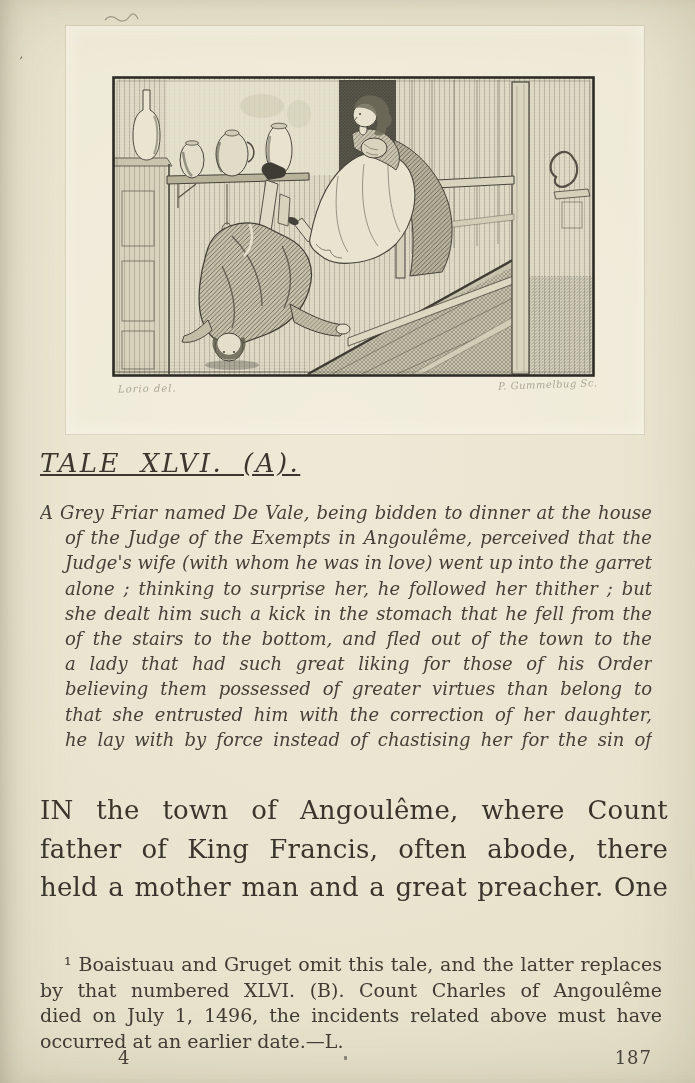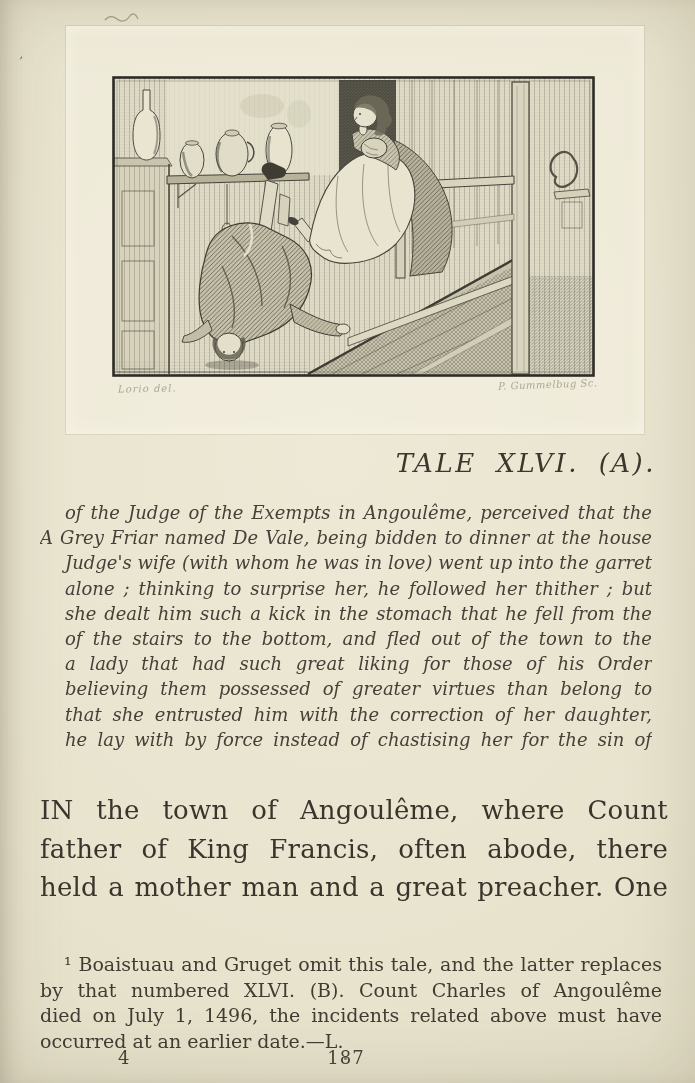--- a/index.html
+++ b/index.html
@@ -8,38 +8,38 @@
         box-shadow:inset 0 0 70px rgba(120,110,80,.22), inset 14px 0 22px -12px rgba(90,80,60,.28);
         font-family:"DejaVu Serif", serif;}
   .abs{position:absolute;}
   .plate{left:66px;top:26px;width:578px;height:408px;
          background:rgba(246,242,227,.5);
          box-shadow:0 0 0 1px rgba(130,122,98,.16), inset 0 0 20px rgba(255,252,240,.55);}
   .engraving{left:112px;top:76px;width:483px;height:301px;}
   .sig{color:rgba(100,95,78,.5);font-style:italic;white-space:nowrap;}
   .sig-l{left:118px;top:383px;font-size:10px;letter-spacing:1px;transform:rotate(-1deg);}
   .sig-r{left:498px;top:379px;font-size:10px;letter-spacing:.5px;transform:rotate(-2deg);}
-  .title{left:28px;top:447px;width:628px;text-align:right;
+  .title{left:40px;top:447px;width:628px;text-align:left;
          font-style:italic;font-size:26px;line-height:32px;color:#3b372e;
-         letter-spacing:2.5px;word-spacing:9px;}
+         letter-spacing:2.5px;word-spacing:9px;text-decoration:underline;}
   .summary{left:40px;top:500px;width:612px;}
   .sum-line{height:25.2px;font-style:italic;font-size:18px;line-height:25.2px;color:#454139;
             text-align:justify;text-align-last:justify;overflow:hidden;}
   .sum-line.ind{padding-left:25px;}
   .sum-line.last{text-align-last:left;}
   .bodytext{left:40px;top:791px;width:628px;}
   .body-line{height:38.5px;font-size:26px;line-height:38.5px;color:#39352c;
              letter-spacing:.2px;text-align:justify;text-align-last:justify;overflow:hidden;}
   .footnote{left:40px;top:952px;width:622px;}
   .fn-line{height:25.6px;font-size:19px;line-height:25.6px;color:#403c33;
            text-align:justify;text-align-last:justify;overflow:hidden;}
   .fn-line.first{text-indent:24px;}
   .fn-line.last{text-align-last:left;}
   .sig4{left:118px;top:1047px;font-size:18px;color:#474338;}
-  .pageno{left:40px;top:1047px;width:612px;text-align:center;font-size:18px;color:#474338;letter-spacing:1px;}
+  .pageno{left:40px;top:1047px;width:612px;text-align:right;font-size:18px;color:#474338;letter-spacing:1px;}
   .speck{left:18px;top:54px;font-size:13px;color:#5b584c;transform:rotate(14deg);opacity:.85;}
   .dotspeck{left:344px;top:1056px;width:3px;height:4px;background:rgba(60,57,48,.55);border-radius:1px;}
   .squiggle{left:104px;top:13px;}
 </style>
 </head>
 <body>
 
 <div class="page">
 
   <span class="abs speck">’</span>
@@ -166,22 +166,22 @@
     <rect x="5" y="5" width="473" height="291" fill="none" stroke="rgba(46,44,38,.35)" stroke-width="0.7"></rect>
     <rect x="1.5" y="1.5" width="480" height="298" fill="none" stroke="#2e2c26" stroke-width="2.6"></rect>
   </svg>
 
   <div class="abs sig sig-l">Lorio del.</div>
   <div class="abs sig sig-r">P. Gummelbug Sc.</div>
 
   <div class="abs title">TALE XLVI. (A).</div>
 
   <div class="abs summary">
+    <div class="sum-line">A Grey Friar named De Vale, being bidden to dinner at the house</div>
     <div class="sum-line ind">of the Judge of the Exempts in Angoulême, perceived that the</div>
-    <div class="sum-line">A Grey Friar named De Vale, being bidden to dinner at the house</div>
     <div class="sum-line ind">Judge's wife (with whom he was in love) went up into the garret</div>
     <div class="sum-line ind">alone ; thinking to surprise her, he followed her thither ; but</div>
     <div class="sum-line ind">she dealt him such a kick in the stomach that he fell from the top</div>
     <div class="sum-line ind">of the stairs to the bottom, and fled out of the town to the house of</div>
     <div class="sum-line ind">a lady that had such great liking for those of his Order (foolishly</div>
     <div class="sum-line ind">believing them possessed of greater virtues than belong to them),</div>
     <div class="sum-line ind">that she entrusted him with the correction of her daughter, whom</div>
     <div class="sum-line ind">he lay with by force instead of chastising her for the sin of sloth-</div>
   </div>
 

